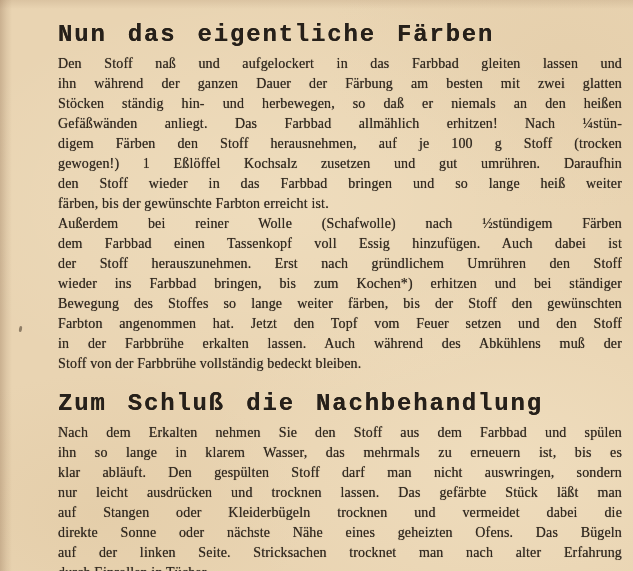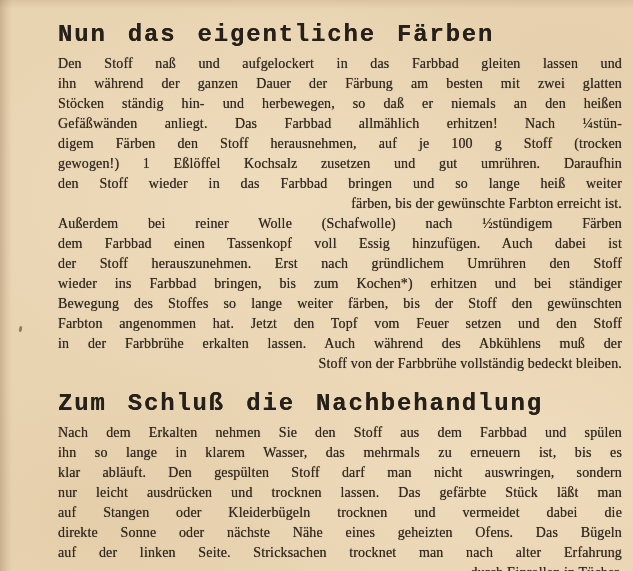--- a/index.html
+++ b/index.html
@@ -80,21 +80,21 @@
     text-align: justify;
     text-shadow: 0 0 0.7px rgba(50,42,33,0.75);
     font-family: Liberation Serif, serif;
   }
   .line.justified::after {
     content: "";
     display: inline-block;
     width: 100%;
     height: 0;
   }
-  .line.last { text-align: right; }
+  .line.last { text-align: left; }
 </style>
 </head>
 <body>
 
 <div class="page">
   <div class="edge-left"></div>
   <div class="edge-top"></div>
   <div class="speck"></div>
 
   <section class="section-1">

